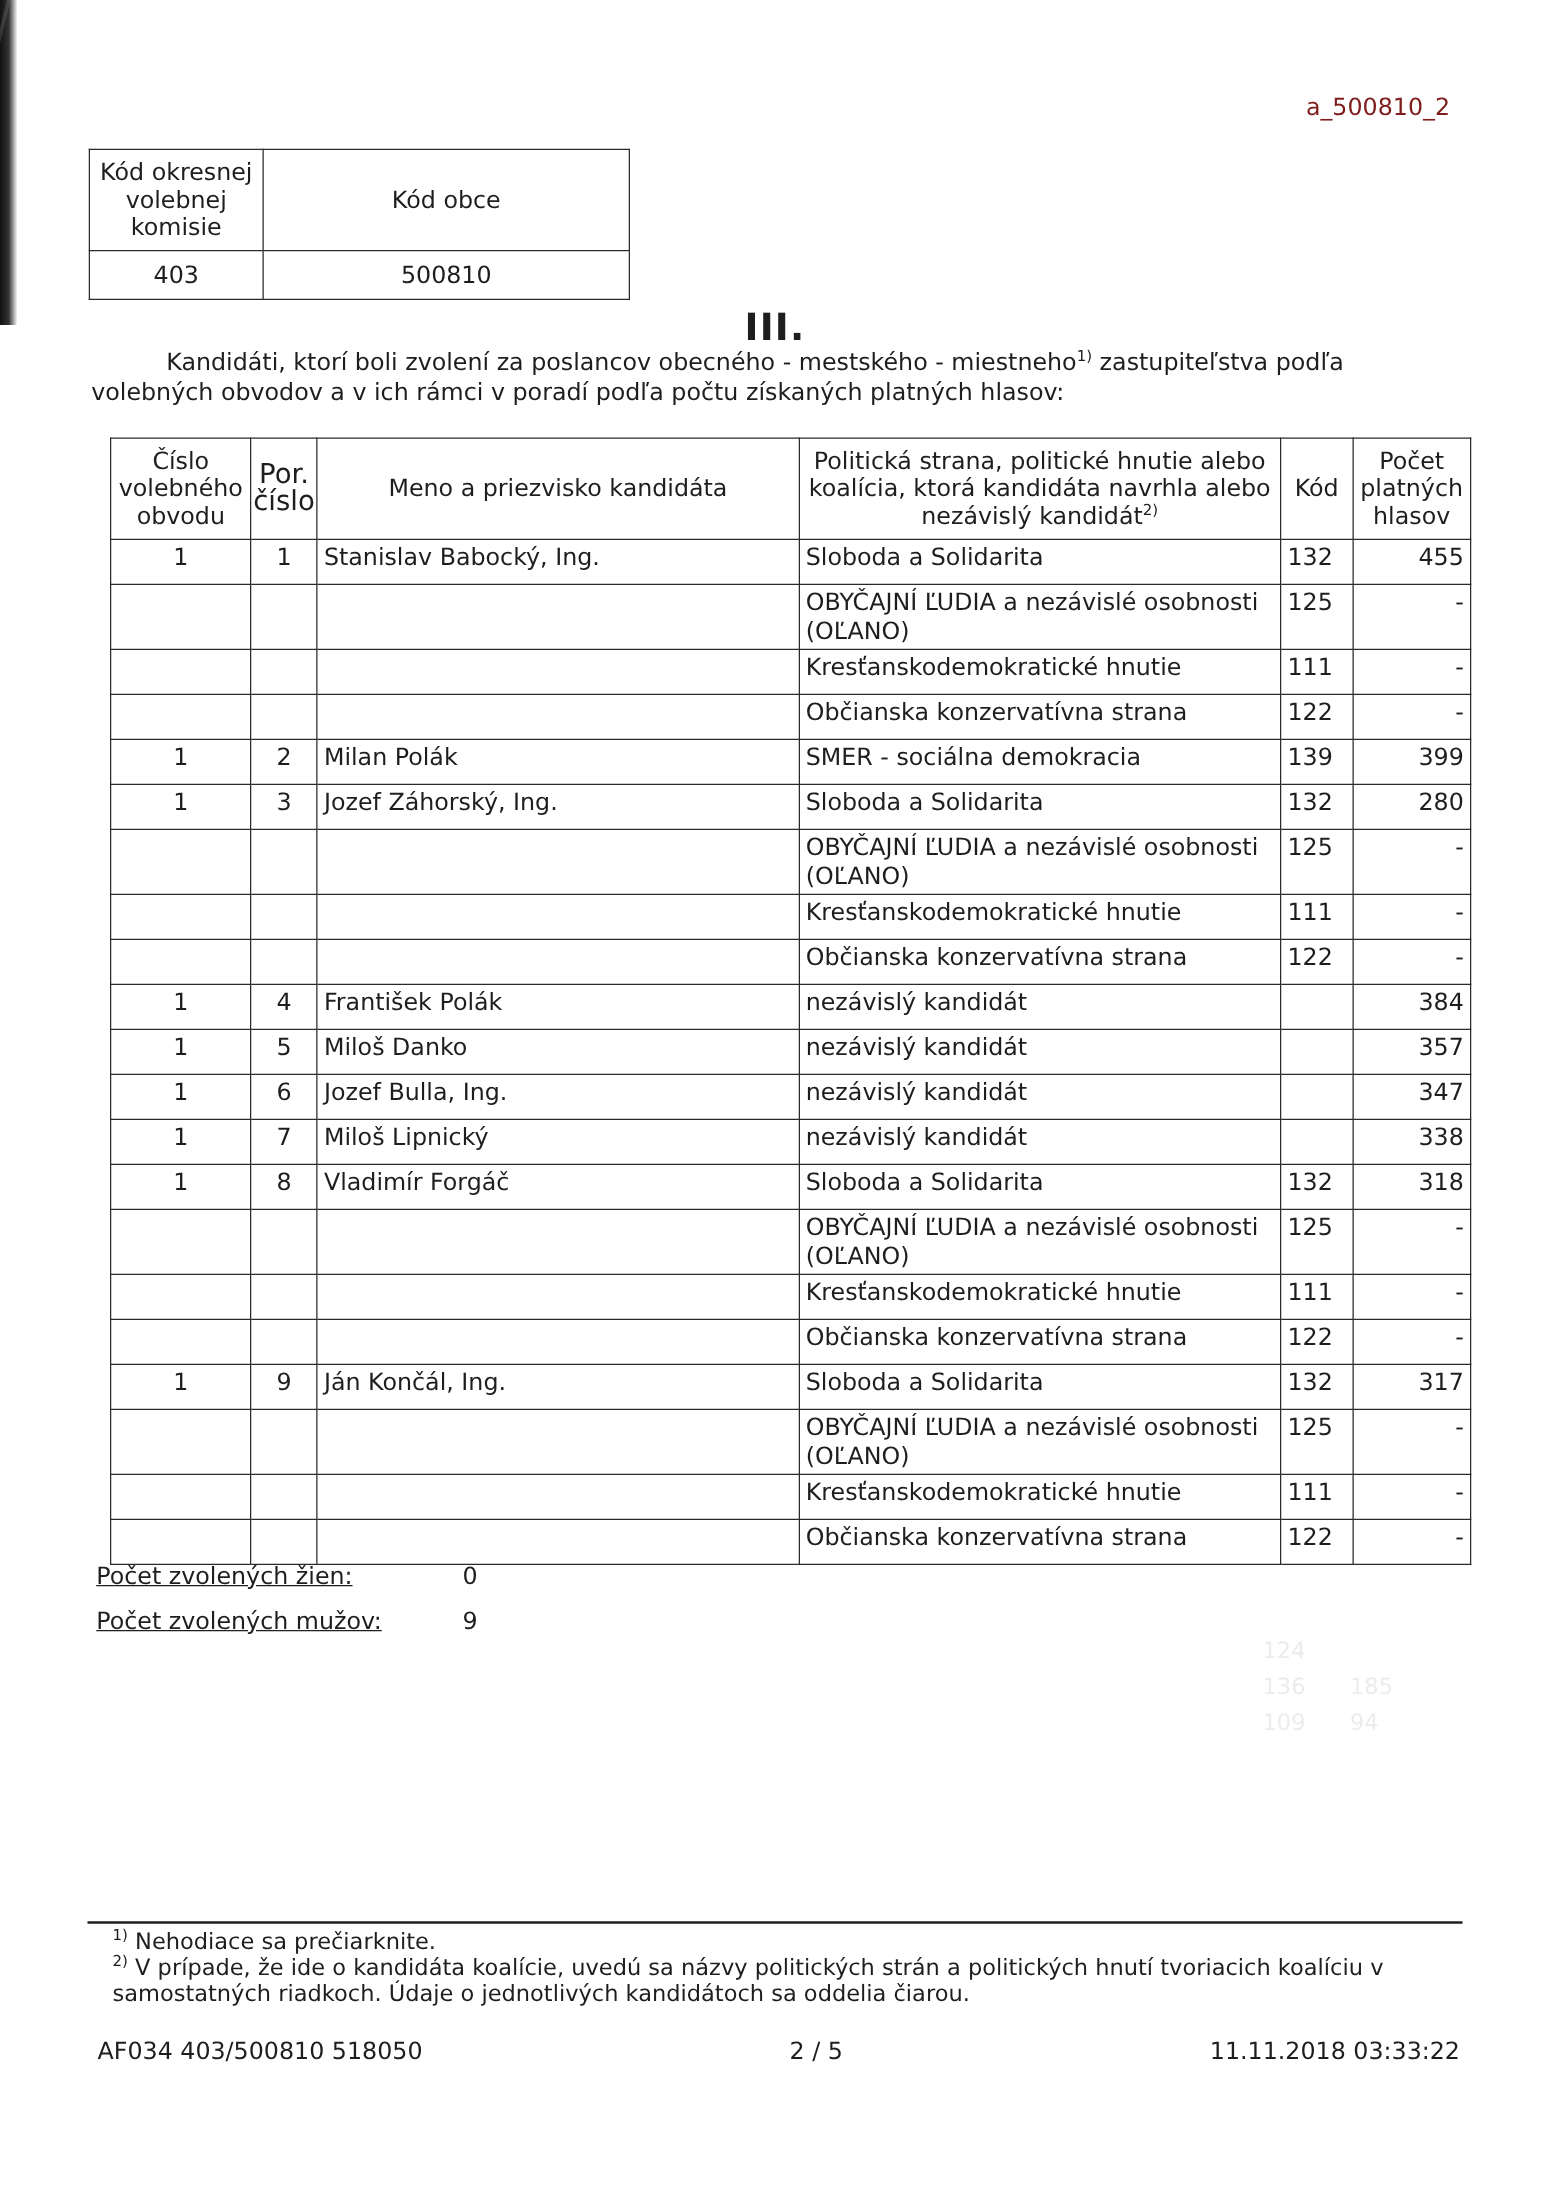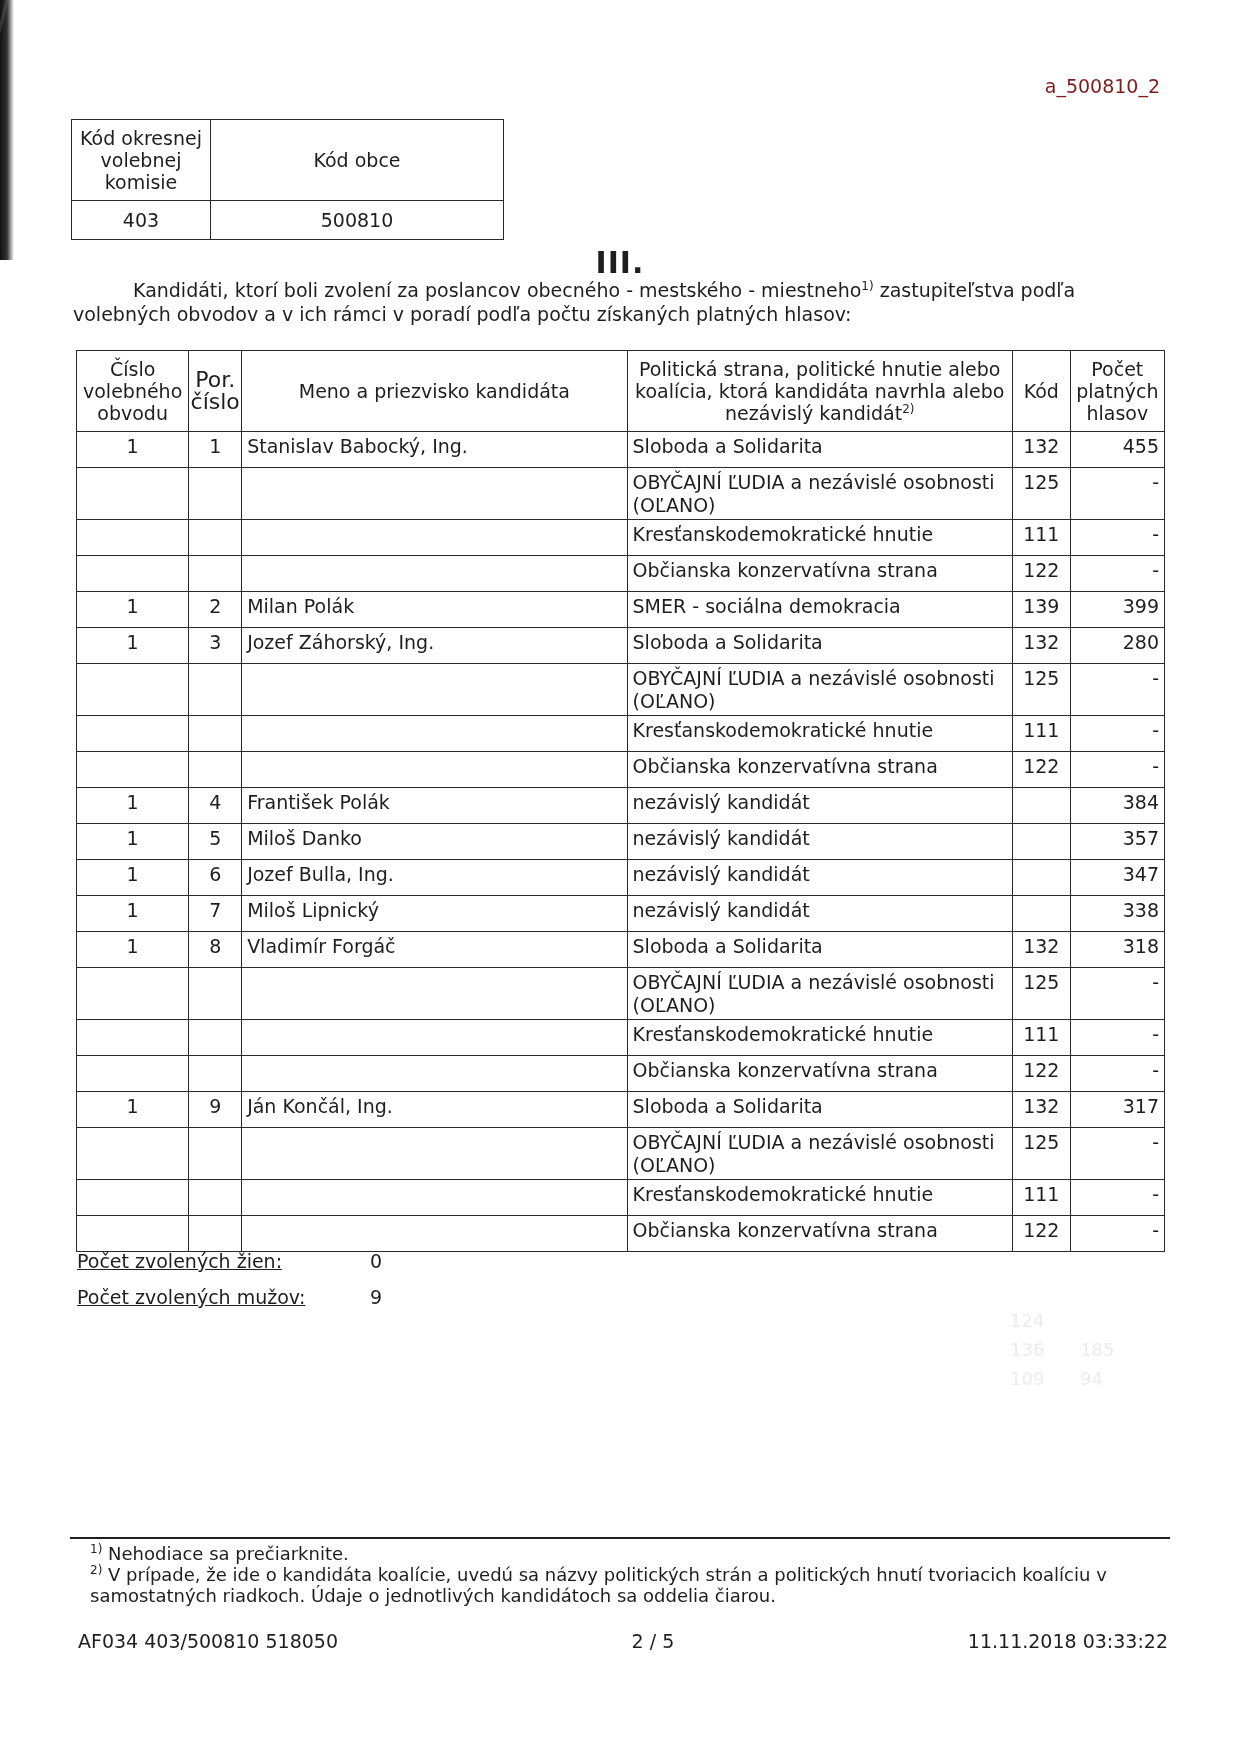--- a/index.html
+++ b/index.html
@@ -31,34 +31,34 @@
   .section-title {
     position: absolute; left: 0; width: 1240px; top: 245px; text-align: center;
     font-size: 30px; font-weight: bold; letter-spacing: 1px;
   }
   .intro {
     position: absolute; left: 73px; top: 278px; width: 1100px;
     font-size: 19px; line-height: 24px; text-indent: 60px;
   }
   sup { font-size: 12px; vertical-align: super; line-height: 0; }
   .main-table {
-    position: absolute; left: 76px; top: 350px; width: 1089px;
+    position: absolute; left: 88px; top: 350px; width: 1089px;
     font-size: 19px;
   }
   .main-table th, .main-table td {
     border: 1.5px solid #2a2a2a; padding: 0 5px; line-height: 23px;
     font-weight: normal;
   }
   .main-table th { text-align: center; vertical-align: middle; height: 80px; line-height: 22px; }
   .main-table td { height: 30px; vertical-align: top; padding-top: 3px; padding-bottom: 2px; }
   .c-obvod { width: 100px; text-align: center; }
   .c-por { width: 36px; text-align: center; }
   .c-name { width: 370px; text-align: left; }
   .c-party { width: 370px; text-align: left; }
-  .c-kod { width: 46px; text-align: center; }
+  .c-kod { width: 46px; text-align: left; }
   .c-votes { width: 72px; text-align: right; }
   .th-por { font-size: 22px; padding: 0 1px !important; }
   .summary {
     position: absolute; left: 77px; top: 1250px; font-size: 19px;
   }
   .summary .row { height: 36px; display: flex; }
   .summary .lbl { width: 293px; text-decoration: underline; }
   .ghost {
     position: absolute; left: 1010px; top: 1310px; color: #ececec; font-size: 18px;
   }

